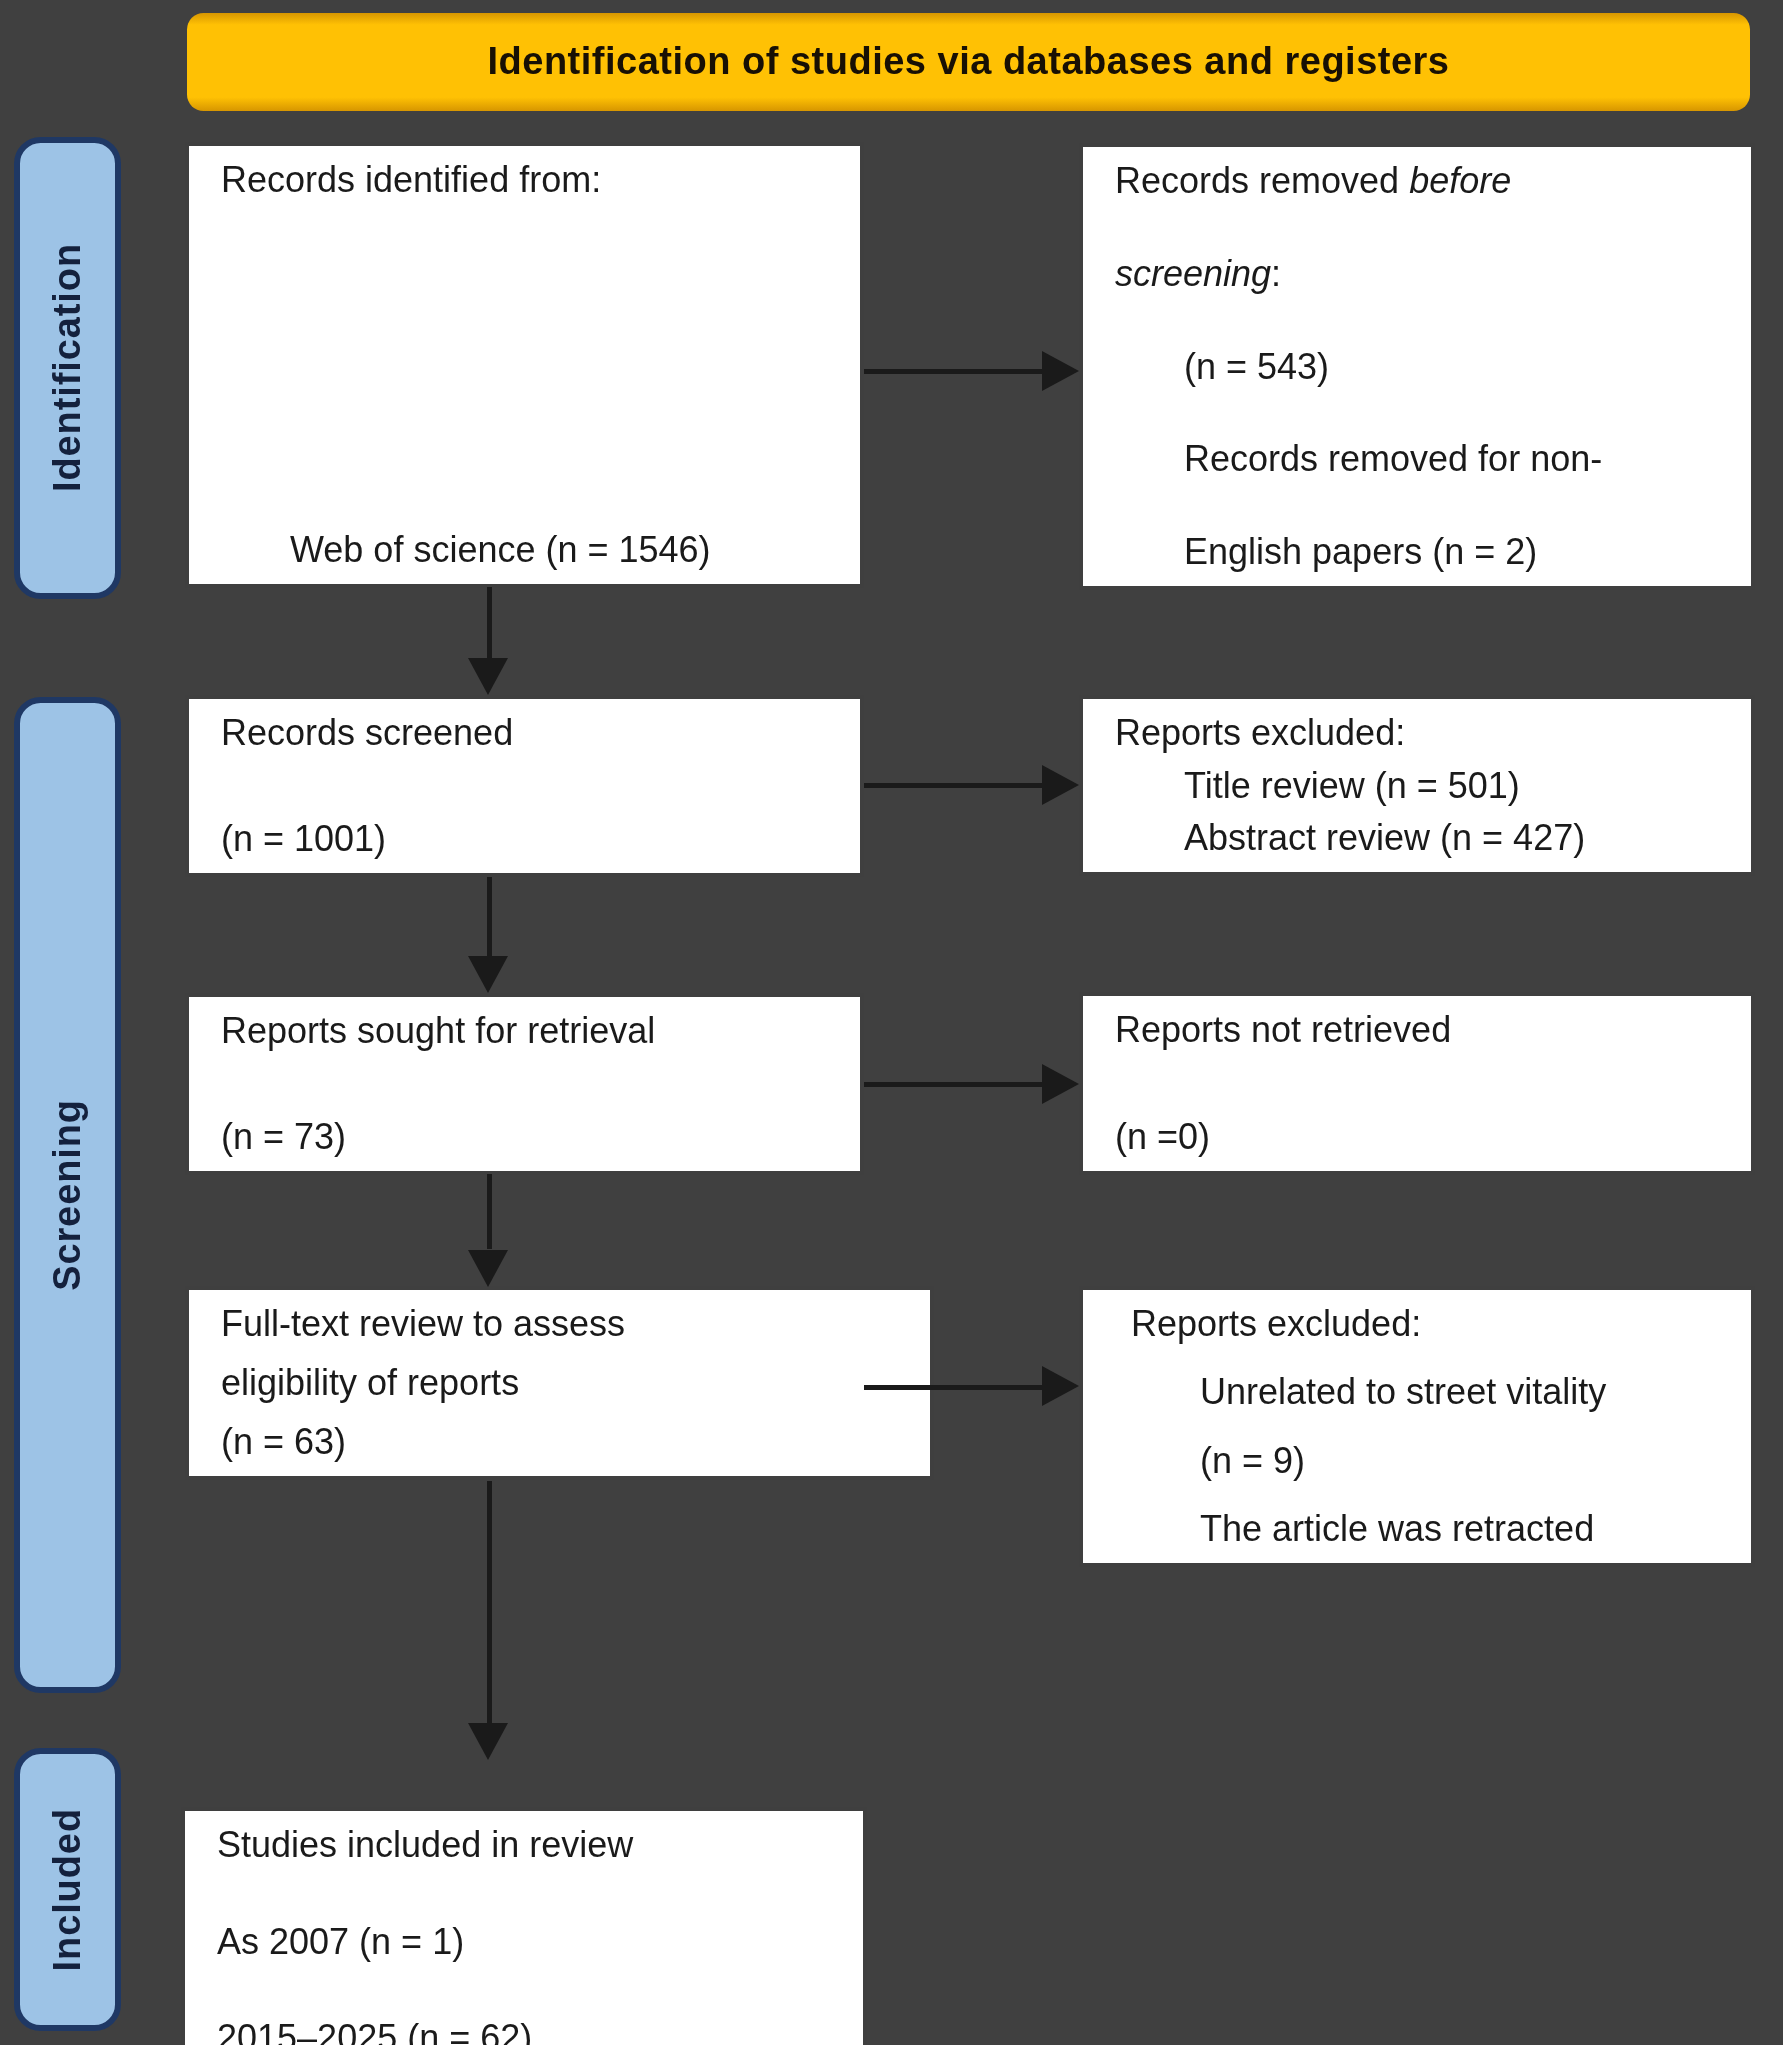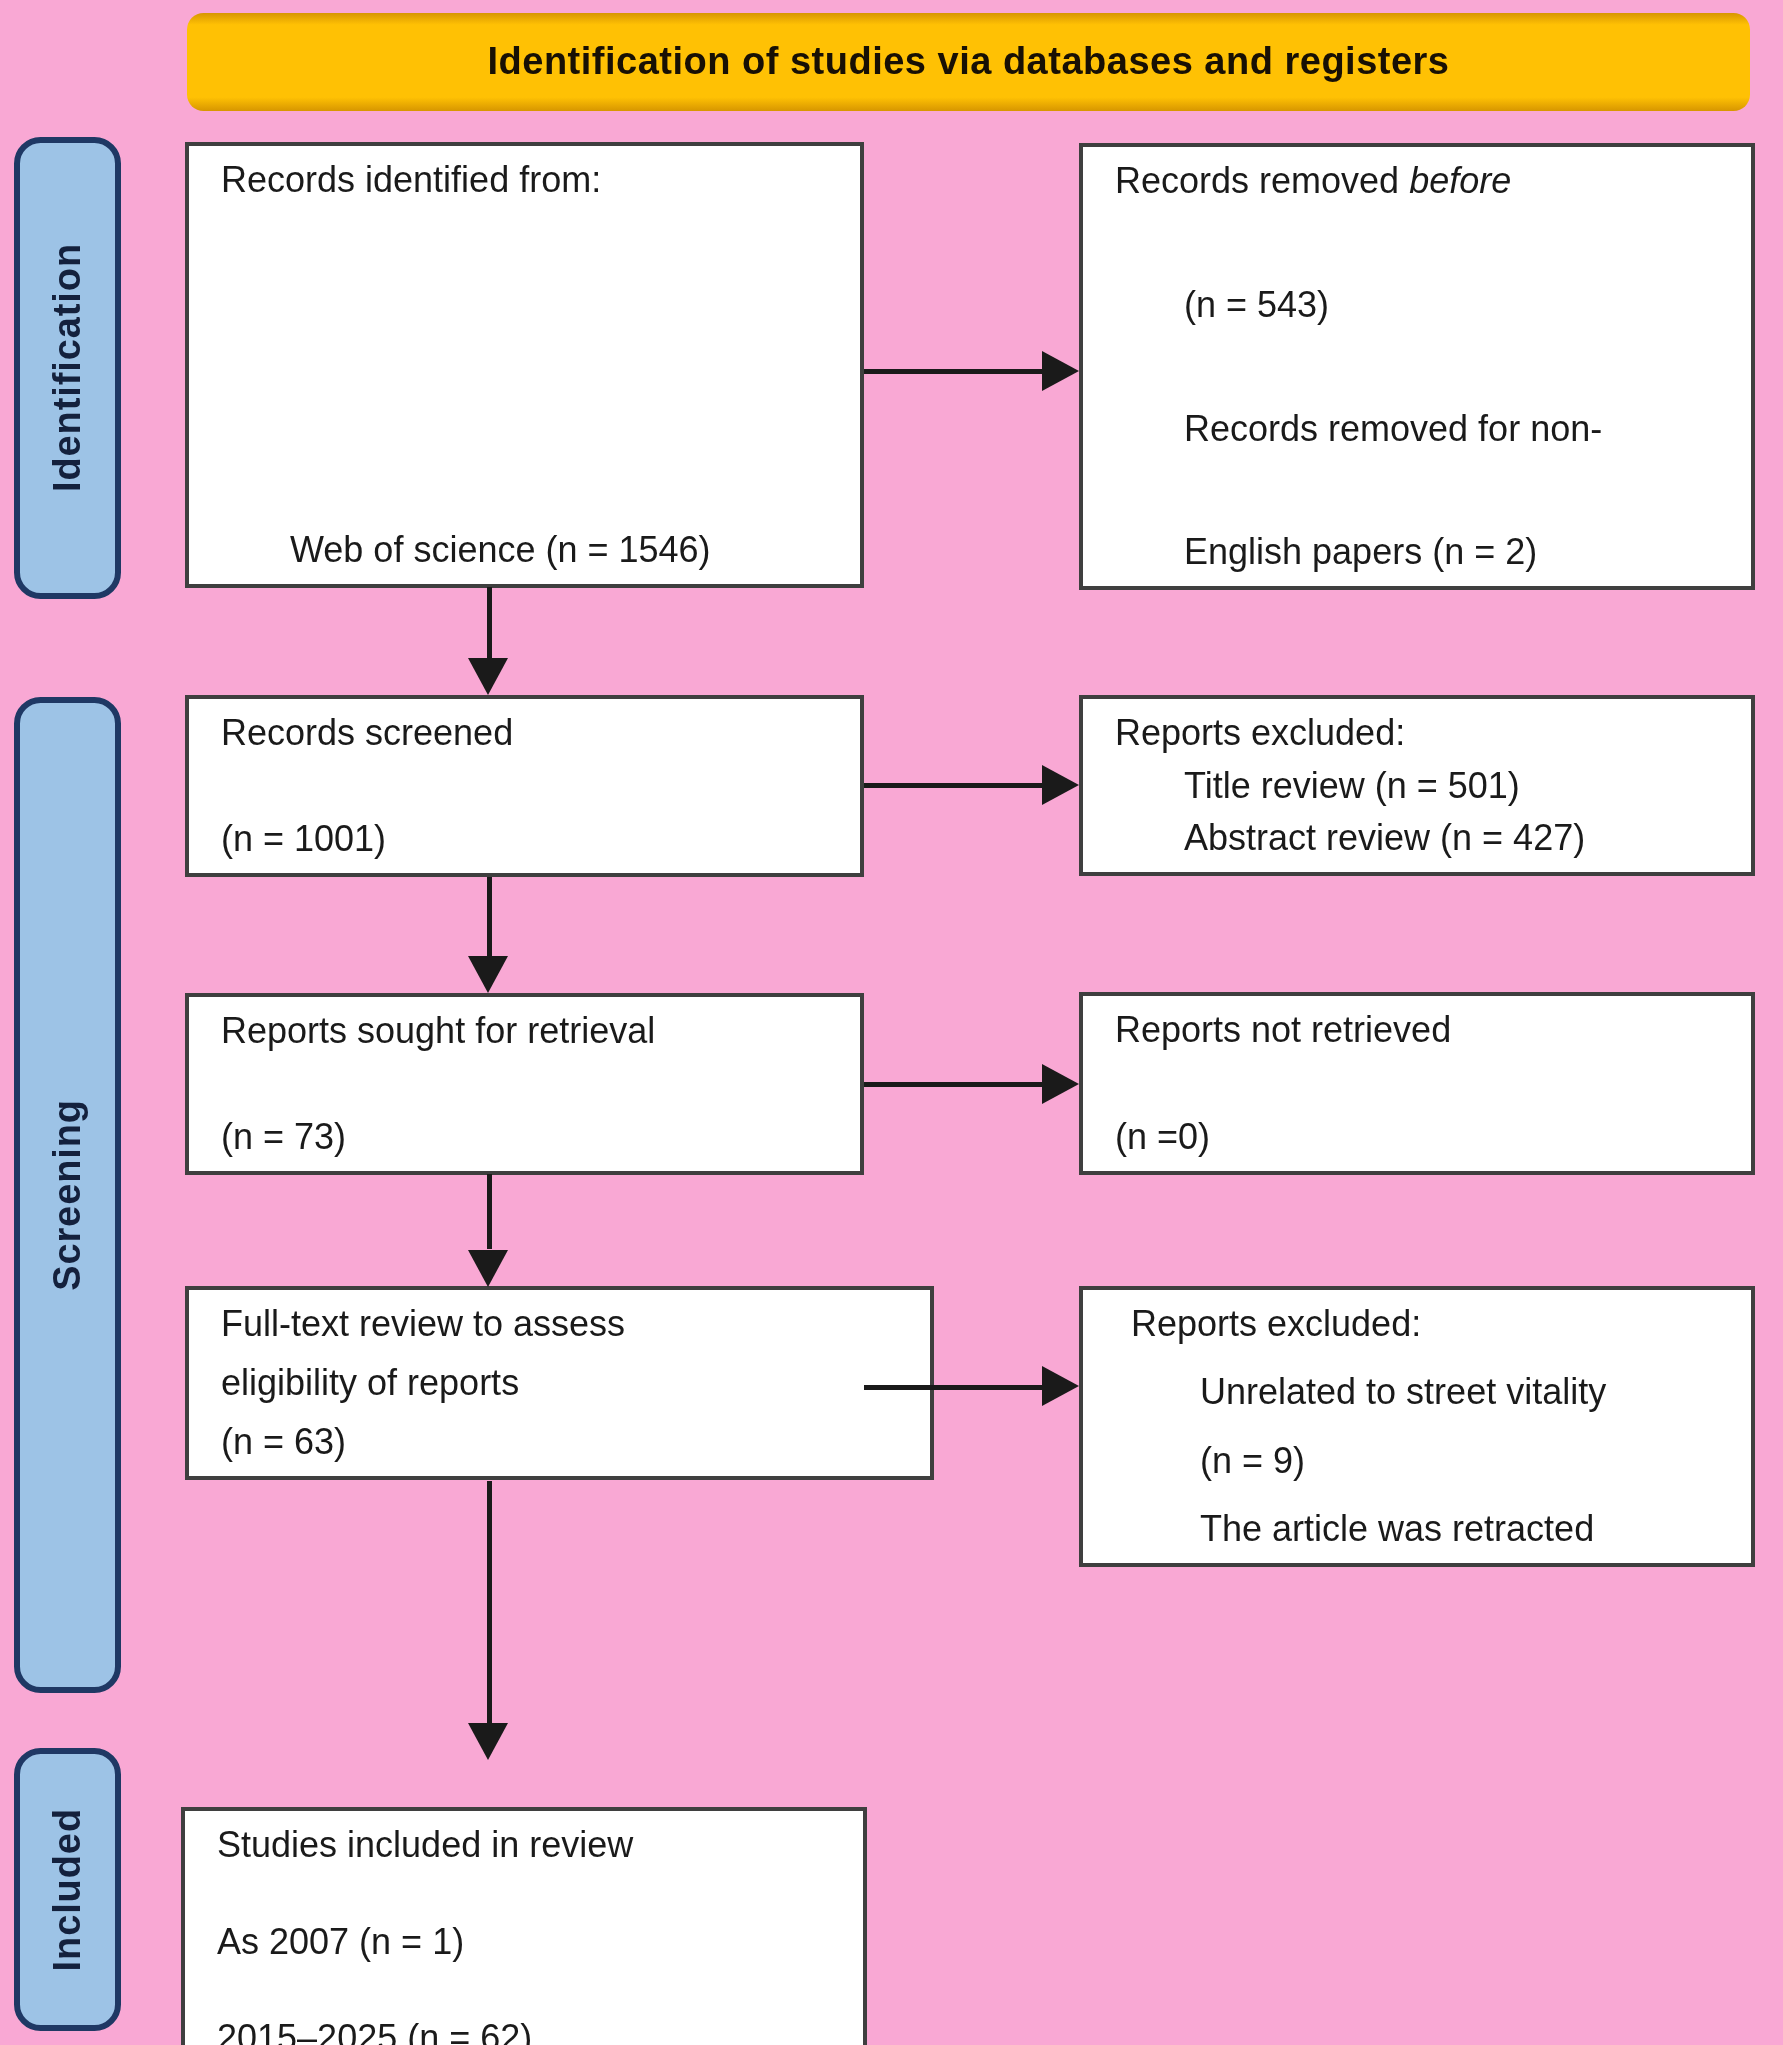--- a/index.html
+++ b/index.html
@@ -1,19 +1,19 @@
 <!DOCTYPE html>
 <html style="font-size:7.3px"><head>
 <meta charset="utf-8">
 <style>
   html,body { margin:0; padding:0; background:#ffffff; }
   #canvas {
     position:relative;
     width:1783px; height:2046px;
-    background:#f9a8d4;
+    background:#404040;
     font-family:"Liberation Sans","DejaVu Sans",sans-serif;
     color:#1a1a1a;
     overflow:hidden;
   }
 
   
   .banner {
     position:absolute; left:187px; top:12.8px; width:1563px; height:98px;
     background:linear-gradient(180deg,#d79600 0%,#ffc104 12%,#ffc104 86%,#d79600 100%);
     border-radius:16.5px;
@@ -93,20 +93,21 @@
     <span class="vtext">Included</span>
   </div>
 
   <div class="box" id="box-identified">
     <div class="line">Records identified from:</div>
     <div class="line indent">Web of science (n = 1546)</div>
   </div>
 
   <div class="box" id="box-removed">
     <div class="line"><span>Records removed </span><span class="italic">before</span></div>
+    <div class="line"><span class="italic">screening</span><span>:</span></div>
     <div class="line indent">(n = 543)</div>
     <div class="line indent">Records removed for non-</div>
     <div class="line indent">English papers (n = 2)</div>
   </div>
 
   <div class="box" id="box-screened">
     <div class="line">Records screened</div>
     <div class="line">(n = 1001)</div>
   </div>
 

